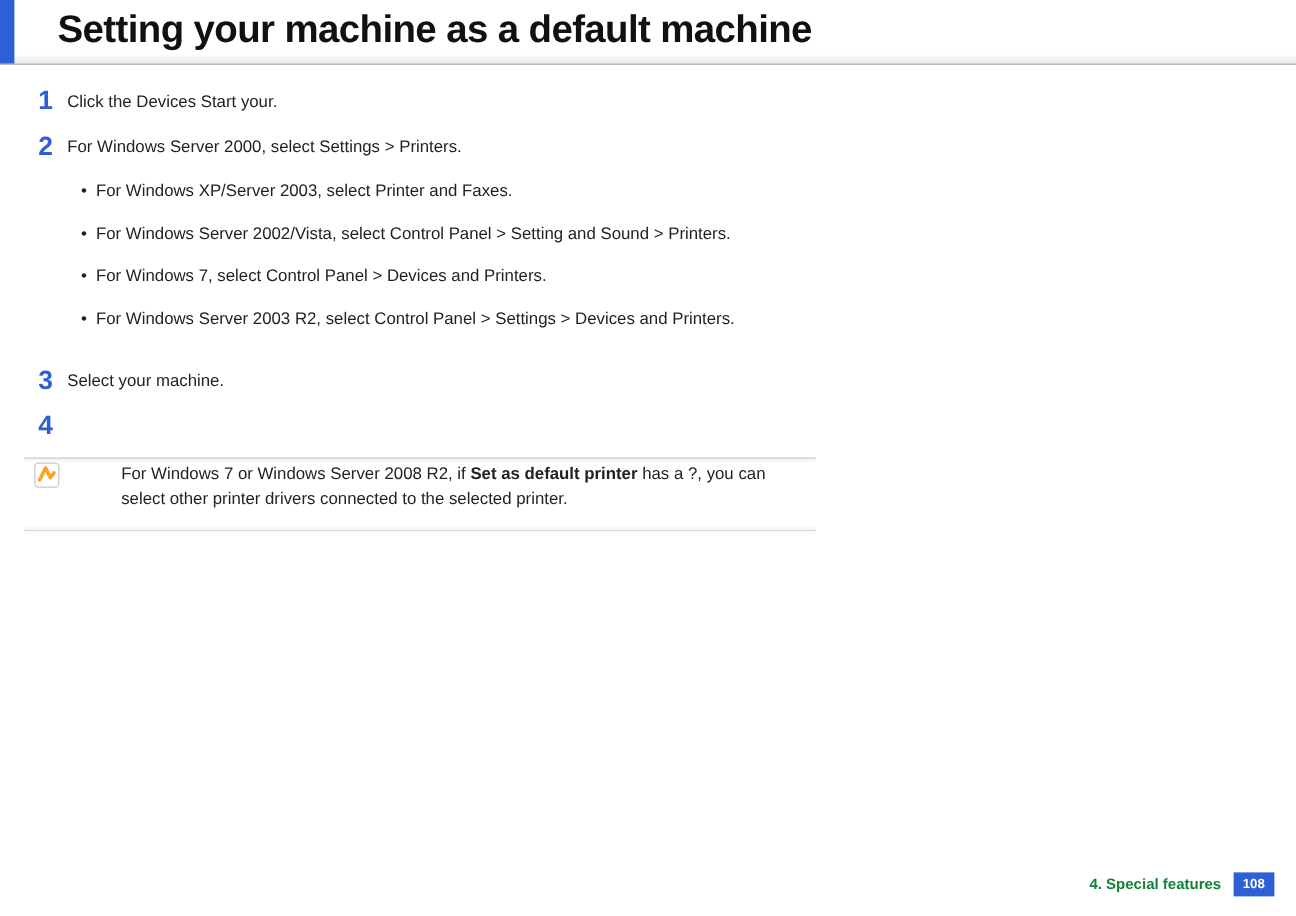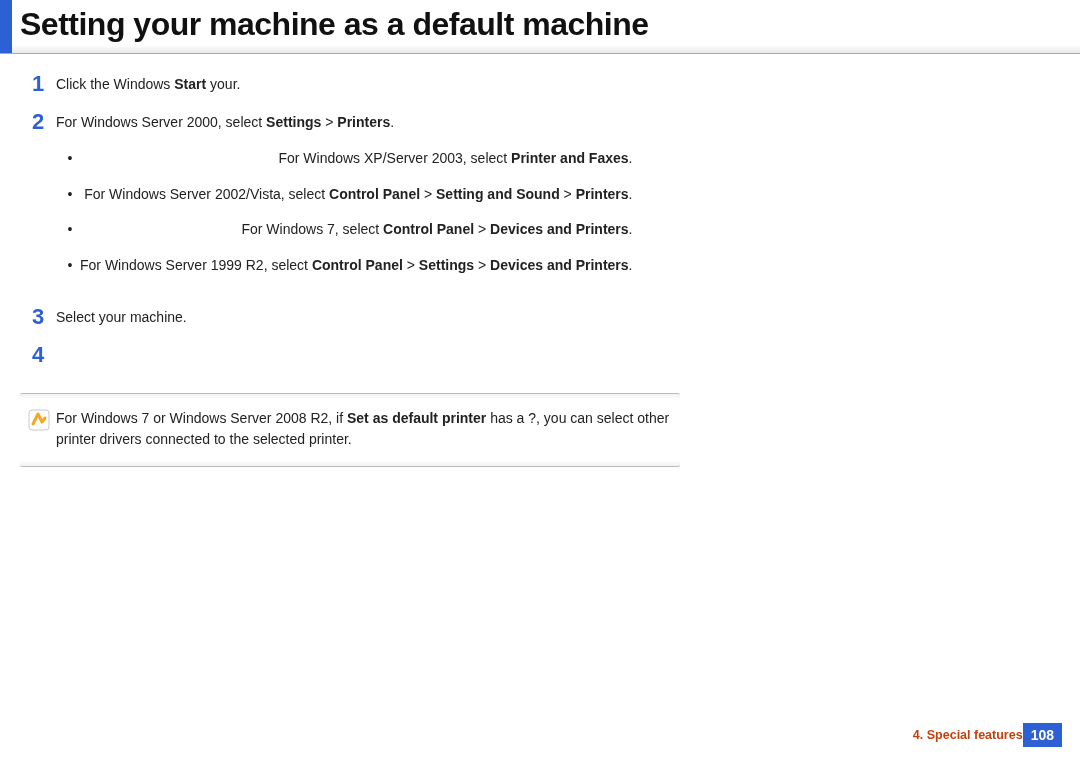--- a/index.html
+++ b/index.html
@@ -11,20 +11,21 @@
       position: relative;
       color: #222;
     }
     .header-bar {
       width: 100%;
       display: flex;
       align-items: stretch;
       border-bottom: 1px solid #aaa;
       background: linear-gradient(to bottom, #ffffff 0%, #ffffff 85%, #e8e8e8 100%);
       height: 54px;
+      gap: 28px;
     }
     .header-accent {
       width: 12px;
       background: #2d5fd5;
     }
     .header-title {
       font-size: 32px;
       font-weight: 700;
       padding: 6px 0 0 8px;
       letter-spacing: -0.5px;
@@ -46,46 +47,47 @@
       font-size: 22px;
       text-align: center;
       line-height: 1.1;
     }
     .step-body {
       font-size: 14px;
       line-height: 1.55;
       color: #222;
       padding-top: 2px;
     }
-    .step-body b { font-weight: 700; }
+    .step-body b { font-weight: 400; }
     .sub-list {
       margin-top: 14px;
     }
     .sub-item {
       display: flex;
       margin-bottom: 14px;
       font-size: 14px;
       line-height: 1.55;
     }
     .sub-bullet {
       width: 24px;
       flex-shrink: 0;
       text-align: center;
       padding-left: 4px;
     }
-    .sub-text { flex: 1; text-align: right; }
+    .sub-text { flex: 1; }
     .note-box {
-      margin: 26px 10px 0 20px;
+      margin: 14px 10px 0 20px;
       border-top: 1px solid #bbb;
       border-bottom: 1px solid #bbb;
       background: linear-gradient(to bottom, #f2f2f2 0%, #ffffff 8%, #ffffff 92%, #f2f2f2 100%);
-      padding: 14px 8px 16px 8px;
+      padding: 2px 8px 16px 8px;
       display: flex;
       border-radius: 2px;
       width: 660px;
+      gap: 45px;
     }
     .note-icon {
       width: 28px;
       flex-shrink: 0;
       padding-top: 1px;
     }
     .note-icon svg { display: block; }
     .note-text {
       font-size: 14px;
       line-height: 1.5;
@@ -93,45 +95,46 @@
     }
     .footer {
       position: absolute;
       bottom: 16px;
       right: 18px;
       display: flex;
       align-items: center;
       font-size: 12.5px;
     }
     .footer-section {
-      color: #c2410c;
+      color: #15803d;
       font-weight: 700;
+      margin-right: 10px;
     }
     .footer-page {
       background: #2d5fd5;
       color: #fff;
       font-weight: 700;
       padding: 4px 8px;
-      font-size: 14px;
+      font-size: 11px;
     }
   </style>
 </head>
 <body>
 
 <div class="header-bar">
   <div class="header-accent"></div>
   <div class="header-title">Setting your machine as a default machine</div>
 </div>
 
 <div class="content">
 
   <div class="step">
     <div class="step-num">1</div>
     <div class="step-body">
-      <span>Click the Windows </span><b>Start</b><span> your.</span>
+      <span>Click the Devices </span><b>Start</b><span> your.</span>
     </div>
   </div>
 
   <div class="step">
     <div class="step-num">2</div>
     <div class="step-body">
       <span>For Windows Server 2000, select </span><b>Settings</b><span> &gt; </span><b>Printers</b><span>.</span>
 
       <div class="sub-list">
         <div class="sub-item">
@@ -148,21 +151,21 @@
         </div>
         <div class="sub-item">
           <div class="sub-bullet">•</div>
           <div class="sub-text">
             <span>For Windows 7, select </span><b>Control Panel</b><span> &gt; </span><b>Devices and Printers</b><span>.</span>
           </div>
         </div>
         <div class="sub-item">
           <div class="sub-bullet">•</div>
           <div class="sub-text">
-            <span>For Windows Server 1999 R2, select </span><b>Control Panel</b><span> &gt; </span><b>Settings</b><span> &gt; </span><b>Devices and Printers</b><span>.</span>
+            <span>For Windows Server 2003 R2, select </span><b>Control Panel</b><span> &gt; </span><b>Settings</b><span> &gt; </span><b>Devices and Printers</b><span>.</span>
           </div>
         </div>
       </div>
     </div>
   </div>
 
   <div class="step">
     <div class="step-num">3</div>
     <div class="step-body">Select your machine.</div>
   </div>

